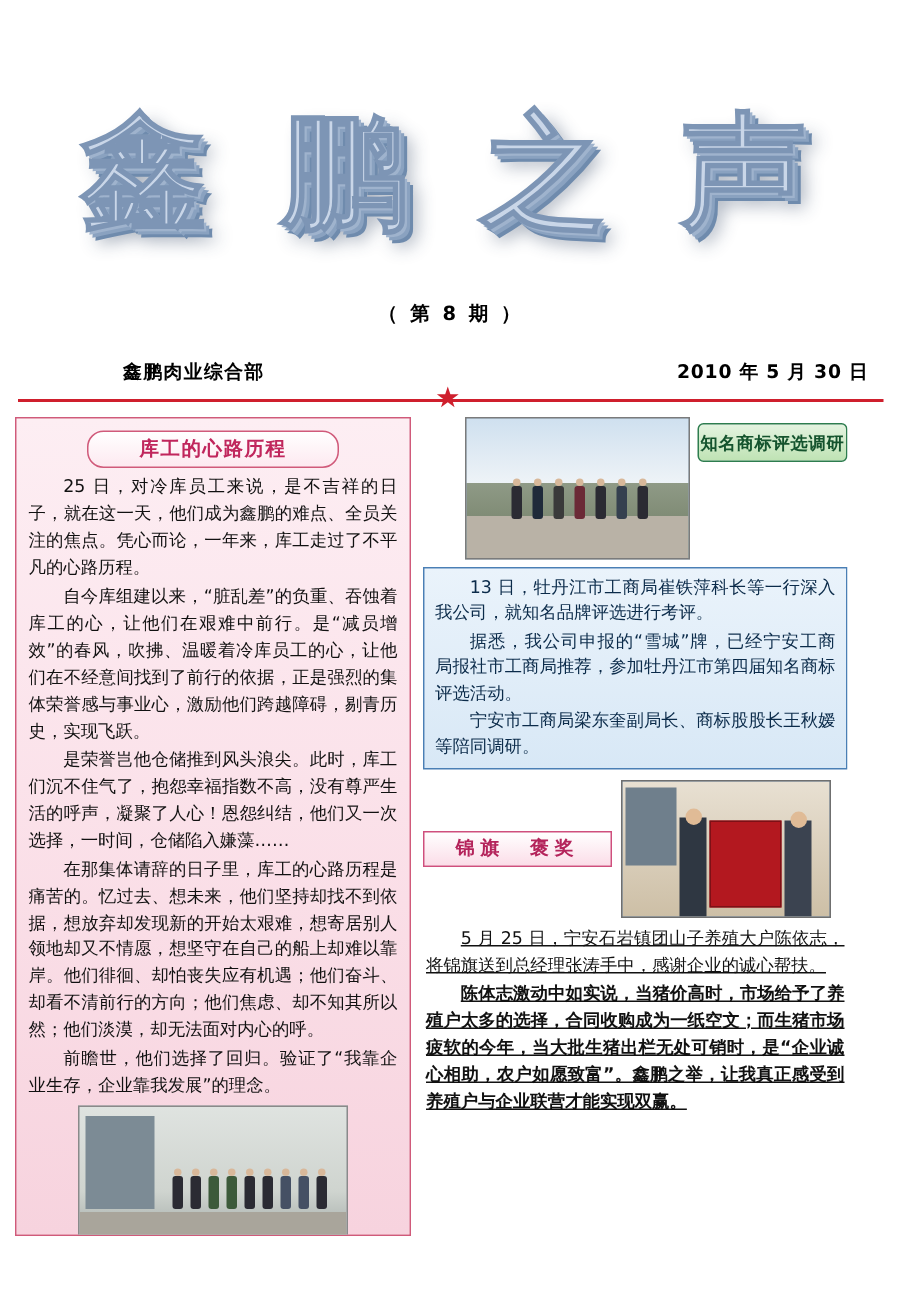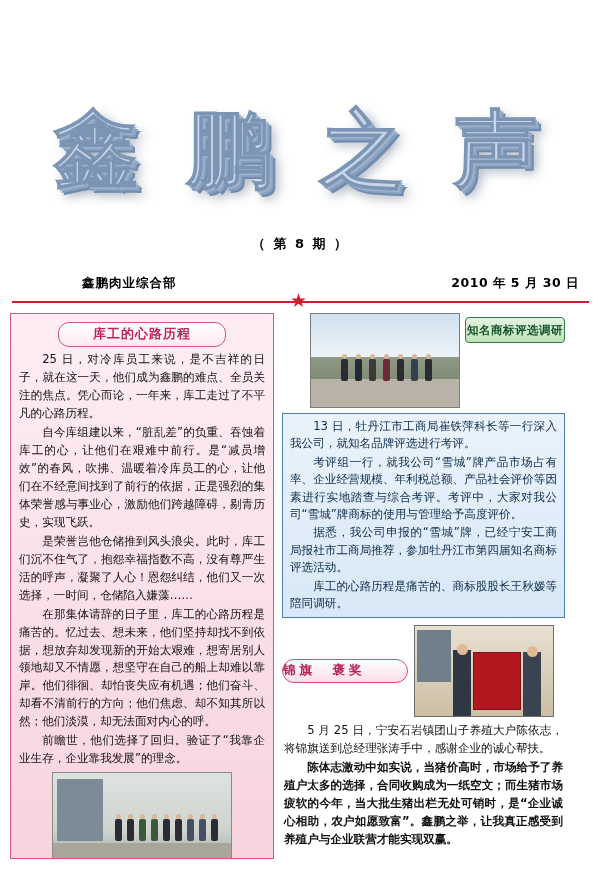--- a/index.html
+++ b/index.html
@@ -12,21 +12,20 @@
     overflow: hidden;
     position: relative;
   }
 
   
   .masthead {
     height: 240px;
     position: relative;
     background: #ffffff;
     overflow: hidden;
-    margin-top: 35px;
   }
   .masthead-title {
     position: absolute;
     left: 0; right: 0;
     top: 58px;
     text-align: center;
     font-family: "DejaVu Serif", serif;
     font-size: 84px;
     font-weight: bold;
     letter-spacing: 10px;
@@ -183,22 +182,23 @@
 
   .pink-pill-row {
     display: flex;
     gap: 6px;
     align-items: center;
     justify-content: flex-start;
     margin-top: 2px;
   }
   .pill-rose {
     width: 126px;
+    text-align: center;
     border: 1px solid #cf4f7d;
-    border-radius: 12px;
+    border-radius: 0;
     background: linear-gradient(180deg,#ffffff 0%, #fbdde8 100%);
     font-size: 12.5px;
     font-weight: bold;
     color: #b4245b;
     padding: 2px 0 3px 0;
     letter-spacing: 4px;
   }
   .rc-photo2 {
     width: 140px;
     height: 92px;
@@ -208,21 +208,21 @@
     background: #8aa0b4;
     flex: none;
   }
   .rc-box-plain {
     font-size: 11.6px;
     line-height: 1.55;
     color: #111;
     text-align: justify;
     padding: 0 2px;
   }
-  .rc-box-plain p { margin: 0 0 1px 0; text-indent: 2em; }
+  .rc-box-plain p { margin: 0 0 1px 0; text-indent: 2em; text-decoration: underline; }
   .bold-red { font-weight: bold; }
 
   
   .ph-sky { position:absolute; left:0; right:0; top:0; height:46%; background:linear-gradient(180deg,#cfe0ef,#eef3f7); }
   .ph-ground { position:absolute; left:0; right:0; bottom:0; height:54%; background:linear-gradient(180deg,#8f9a86,#6d7a62); }
   .ph-road { position:absolute; left:0; right:0; bottom:0; height:30%; background:#b9b2a6; }
   .ph-fig { position:absolute; bottom:28%; width:7px; height:22px; background:#2b2b33; border-radius:2px; }
   .ph-fig::after { content:''; position:absolute; left:1px; top:-5px; width:5px; height:5px; border-radius:50%; background:#d8b89a; }
   .ph-wall { position:absolute; left:0; right:0; top:0; bottom:0; background:linear-gradient(180deg,#dfe3e0 0%,#cfd4cf 60%,#9aa3a0 100%); }
   .ph-indoor { position:absolute; left:0; right:0; top:0; bottom:0; background:linear-gradient(180deg,#e8e0d2 0%,#cdbfa6 100%); }
@@ -294,23 +294,22 @@
         <div class="ph-fig" style="left:72px;background:#6b2a36;"></div>
         <div class="ph-fig" style="left:86px;background:#2b2b33;"></div>
         <div class="ph-fig" style="left:100px;background:#35404f;"></div>
         <div class="ph-fig" style="left:114px;background:#2b2b33;"></div>
       </div>
       <div class="badge-green">知名商标评选调研</div>
     </div>
 
     <div class="rc-box">
       <p>13 日，牡丹江市工商局崔铁萍科长等一行深入我公司，就知名品牌评选进行考评。</p>
-      <p>考评组一行，就我公司“雪城”牌产品市场占有率、企业经营规模、年利税总额、产品社会评价等因素进行实地踏查与综合考评。考评中，大家对我公司“雪城”牌商标的使用与管理给予高度评价。</p>
       <p>据悉，我公司申报的“雪城”牌，已经宁安工商局报社市工商局推荐，参加牡丹江市第四届知名商标评选活动。</p>
-      <p>库工的心路历程是痛苦的、商标股股长王秋嫒等陪同调研。</p>
+      <p>宁安市工商局梁东奎副局长、商标股股长王秋嫒等陪同调研。</p>
     </div>
 
     <div class="pink-pill-row">
       <div class="pill-rose">锦旗　褒奖</div>
       <div class="rc-photo2">
         <div class="ph-indoor"></div>
         <div style="position:absolute;left:2px;top:4px;width:34px;height:52px;background:#6f7f8c;"></div>
         <div class="ph-banner" style="left:58px;top:26px;width:48px;height:58px;"></div>
         <div class="ph-person" style="left:38px;width:18px;height:66px;background:#2f3742;"></div>
         <div class="ph-head" style="left:42px;top:18px;width:11px;height:11px;"></div>

